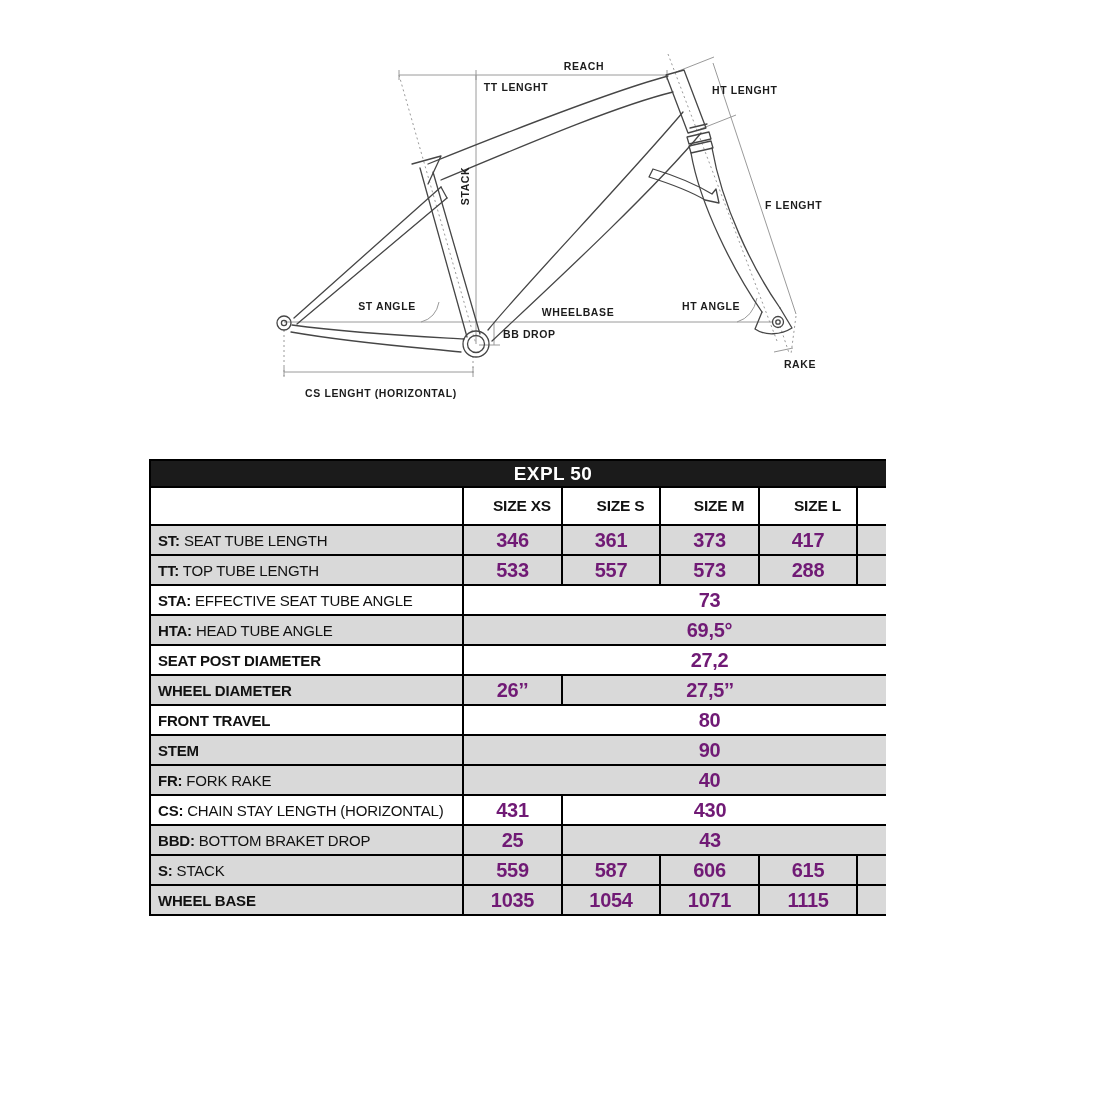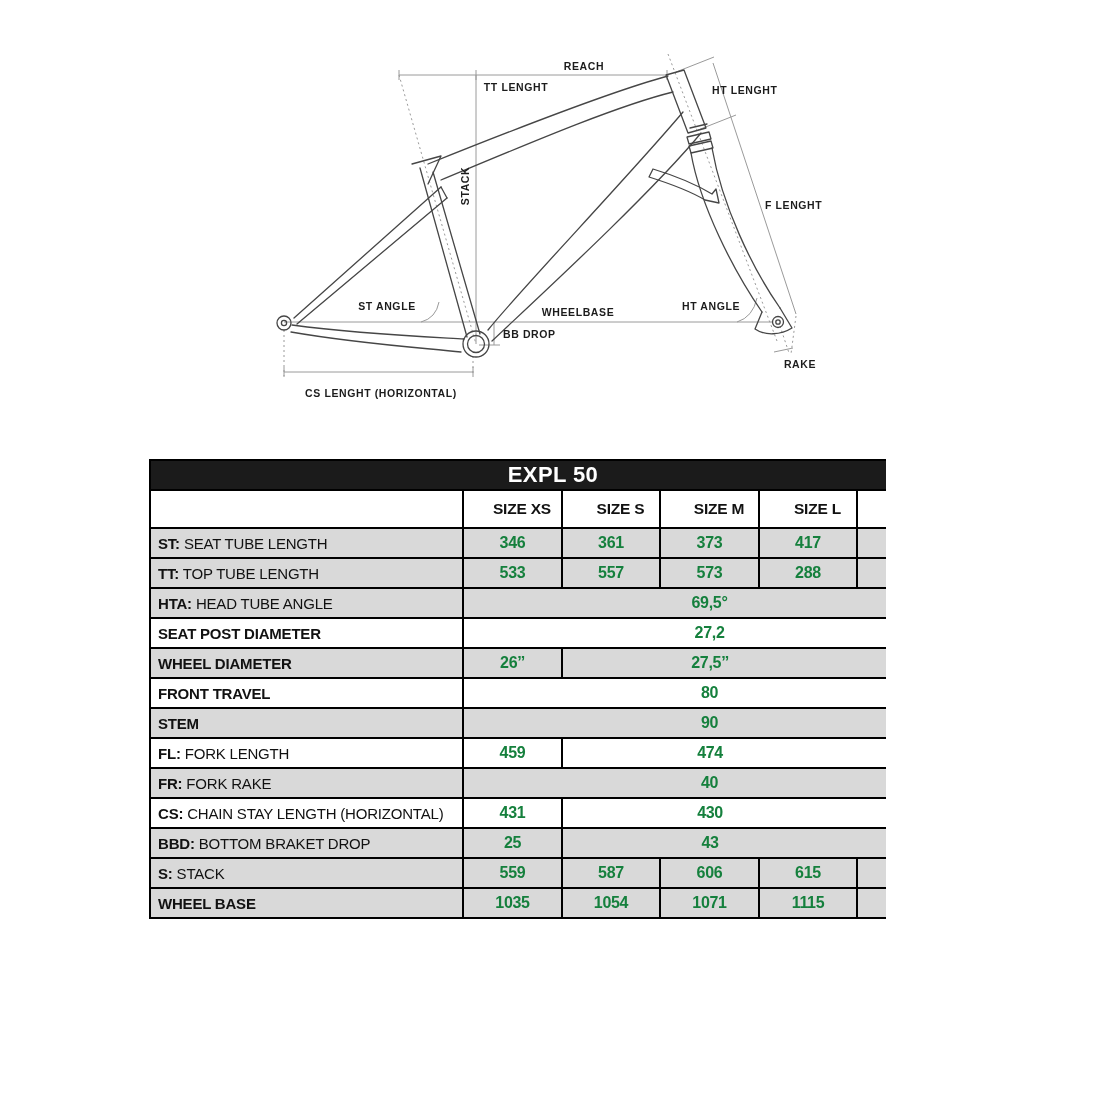--- a/index.html
+++ b/index.html
@@ -8,30 +8,30 @@
 
   
   .diagram{position:absolute;left:0;top:0;}
   .diagram text{font-family:"Liberation Sans",sans-serif;font-weight:bold;
     font-size:10.5px;letter-spacing:.6px;fill:#1c1c1c;}
 
   
   table.geo{position:absolute;left:149px;top:459px;width:806px;
     border-collapse:collapse;table-layout:fixed;}
   table.geo th,table.geo td{border:2px solid #000;overflow:hidden;white-space:nowrap;}
-  .title-row th{background:#1b1b1b;color:#fff;font-size:22px;font-weight:bold;
+  .title-row th{background:#1b1b1b;color:#fff;font-size:19px;font-weight:bold;
     letter-spacing:.4px;height:23px;text-align:center;}
   th.size-th{height:34px;font-size:15.5px;font-weight:bold;text-align:center;
     letter-spacing:-0.2px;background:#fff;color:#111;padding-left:20px;}
   th.corner{background:#fff;}
   td.label{height:28px;font-size:15px;text-align:left;padding:0 0 0 7px;color:#111;
     letter-spacing:-0.2px;}
   td.label .pfx{font-weight:bold;}
   td.label .lbl{font-weight:normal;}
-  td.val{font-size:16px;font-weight:bold;text-align:center;color:#15803d;
+  td.val{font-size:20px;font-weight:bold;text-align:center;color:#701a75;
     letter-spacing:-0.3px;margin-left:21px;}
   td.val.shift{padding-right:99px;}
   tr.odd td{background:#d9d9d9;}
   tr.even td{background:#ffffff;}
 </style>
 </head>
 <body>
 
 <div class="page">
 
@@ -152,45 +152,44 @@
           <td class="val">498</td>
         </tr>
         <tr class="odd">
           <td class="label"><span class="pfx">TT:</span> <span class="lbl">TOP TUBE LENGTH</span></td>
           <td class="val">533</td>
           <td class="val">557</td>
           <td class="val">573</td>
           <td class="val">288</td>
           <td class="val">636</td>
         </tr>
+        <tr class="even">
+          <td class="label"><span class="pfx">STA:</span> <span class="lbl">EFFECTIVE SEAT TUBE ANGLE</span></td>
+          <td class="val" colspan="5">73</td>
+        </tr>
         <tr class="odd">
           <td class="label"><span class="pfx">HTA:</span> <span class="lbl">HEAD TUBE ANGLE</span></td>
           <td class="val" colspan="5">69,5°</td>
         </tr>
         <tr class="even">
           <td class="label"><span class="pfx">SEAT POST DIAMETER</span></td>
           <td class="val" colspan="5">27,2</td>
         </tr>
         <tr class="odd">
           <td class="label"><span class="pfx">WHEEL DIAMETER</span></td>
           <td class="val">26’’</td>
           <td class="val shift" colspan="4">27,5’’</td>
         </tr>
         <tr class="even">
           <td class="label"><span class="pfx">FRONT TRAVEL</span></td>
           <td class="val" colspan="5">80</td>
         </tr>
         <tr class="odd">
           <td class="label"><span class="pfx">STEM</span></td>
           <td class="val" colspan="5">90</td>
-        </tr>
-        <tr class="even">
-          <td class="label"><span class="pfx">FL:</span> <span class="lbl">FORK LENGTH</span></td>
-          <td class="val">459</td>
-          <td class="val shift" colspan="4">474</td>
         </tr>
         <tr class="odd">
           <td class="label"><span class="pfx">FR:</span> <span class="lbl">FORK RAKE</span></td>
           <td class="val" colspan="5">40</td>
         </tr>
         <tr class="even">
           <td class="label"><span class="pfx">CS:</span> <span class="lbl">CHAIN STAY LENGTH (HORIZONTAL)</span></td>
           <td class="val">431</td>
           <td class="val shift" colspan="4">430</td>
         </tr>

